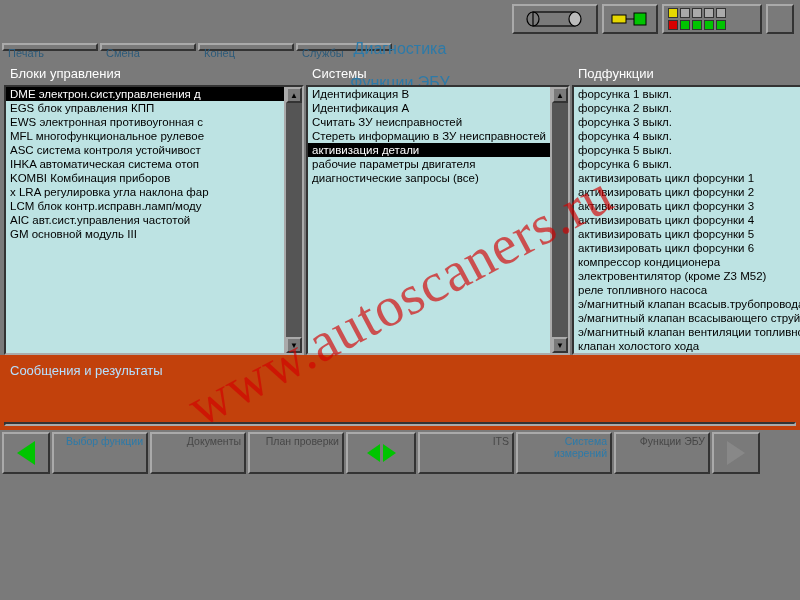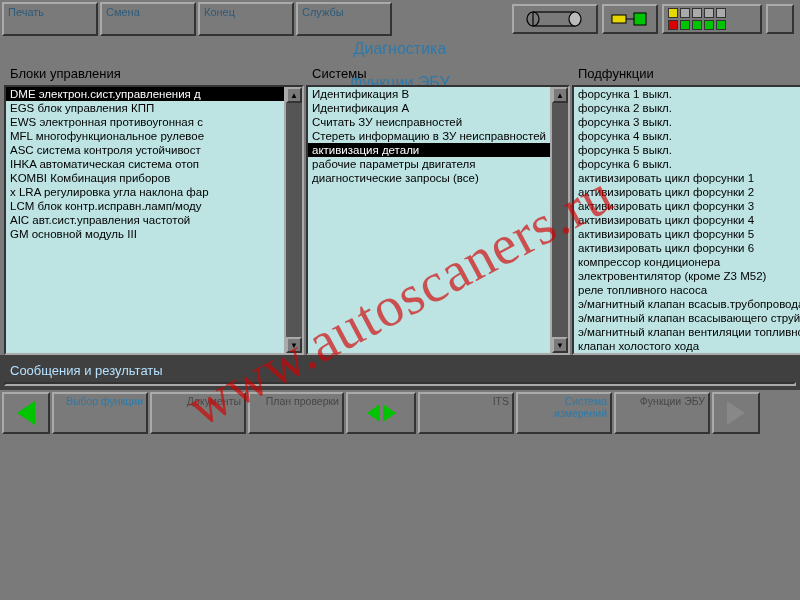--- a/index.html
+++ b/index.html
@@ -1,50 +1,50 @@
 <!DOCTYPE html>
 <html><head>
 <meta charset="utf-8">
 <style>
   * { box-sizing: border-box; margin: 0; padding: 0; }
   html, body { width: 800px; height: 600px; overflow: hidden; font-family: Arial, sans-serif; }
   body { background: #7a7a7a; display: flex; flex-direction: column; }
 
   
   .topbar { height: 38px; background: #7a7a7a; display: flex; align-items: stretch; gap: 2px; padding: 2px; }
-  .topbtn { width: 96px; background: #7a7a7a; border: 2px solid; border-color: #aaa #333 #333 #aaa; color: #2d5b7a; font-size: 11px; padding: 2px 4px; text-align: left; display: flex; align-items: flex-start; }
+  .topbtn { width: 96px; background: #7a7a7a; border: 2px solid; border-color: #aaa #333 #333 #aaa; color: #2d5b7a; font-size: 11px; padding: 2px 4px; text-align: left; display: flex; align-items: flex-start; margin-top: 41px; }
   .top-icons { flex: 1; display: flex; gap: 4px; align-items: center; justify-content: flex-end; padding-right: 4px; }
   .icon-slot { width: 56px; height: 30px; background: #7a7a7a; border: 2px solid; border-color: #aaa #333 #333 #aaa; display: flex; align-items: center; justify-content: center; }
   .icon-wide { width: 86px; }
   .cluster { width: 100px; height: 30px; background: #7a7a7a; border: 2px solid; border-color: #aaa #333 #333 #aaa; position: relative; }
   .cluster .row1 { position:absolute; top:2px; left:4px; display:flex; gap:2px; }
   .cluster .row2 { position:absolute; bottom:2px; left:4px; display:flex; gap:2px; }
   .sq { width:10px; height:10px; border:1px solid #333; }
   .sq.ylw{background:#e6d800;} .sq.red{background:#d80000;} .sq.grn{background:#00c400;} .sq.gry{background:#aaa;}
 
   
   .titleline { height: 26px; background: #7a7a7a; color: #2d7aa8; font-size: 16px; padding: 2px 6px; display:flex; gap:16px; align-items:center;flex-direction:column; }
 
   
   .panels { flex: 0 0 298px; background: #7a7a7a; display: flex; padding: 0 4px; gap: 2px; }
   .panel { display: flex; flex-direction: column; }
   .panel.p1 { flex: 0 0 300px; }
   .panel.p2 { flex: 0 0 260px; }
   .panel.p3 { flex: 1; }
-  .panel-title { color: #000000; font-size: 13px; padding: 2px 6px 4px 6px; }
+  .panel-title { color: #ffffff; font-size: 13px; padding: 2px 6px 4px 6px; }
   .listwrap { flex:1; display:flex; border:2px solid; border-color:#333 #aaa #aaa #333; background:#000; }
   .listbox { flex:1; background: #bde3e3; overflow: hidden; font-size: 11.5px; color: #000; }
   .scrollbar { width: 18px; background:#7a7a7a; border-left:2px solid; border-color:#aaa; display:flex; flex-direction:column; }
   .sbtn { height:16px; background:#7a7a7a; border:2px solid; border-color:#aaa #333 #333 #aaa; display:flex; align-items:center; justify-content:center; font-size:8px; color:#000; }
   .strack { flex:1; background:#555; }
   .row { padding: 1px 4px; white-space: nowrap; overflow:hidden; text-overflow: clip; }
   .row.sel { background: #000; color: #fff; }
 
   
-  .msgarea { flex: 1; background:#404040; padding: 0 4px 4px 4px; display:flex; flex-direction:column; }
+  .msgarea { flex: 1; background:#c2410c; padding: 0 4px 4px 4px; display:flex; flex-direction:column;gap:40px; }
   .msgtitle { color:#b6e0ff; font-size:13px; padding: 8px 6px 4px 6px; }
   .msgbox { flex:1; background:#bde3e3; border:2px solid; border-color:#333 #aaa #aaa #333; }
 
   
   .bottombar { height: 46px; background:#7a7a7a; display:flex; align-items:stretch; gap:2px; padding:2px; }
   .bbtn { width: 96px; background:#7a7a7a; border:2px solid; border-color:#aaa #333 #333 #aaa; color:#2d7aa8; font-size:10.5px; padding:2px 3px; text-align:right; line-height:1.1; }
   .bbtn.dis { color:#474747; }
   .navbtn { width:48px; display:flex; align-items:center; justify-content:center; background:#7a7a7a; border:2px solid; border-color:#aaa #333 #333 #aaa; }
   .tri { width:0;height:0; }
   .tri.left { border-top:12px solid transparent; border-bottom:12px solid transparent; border-right:18px solid #00c400; }

